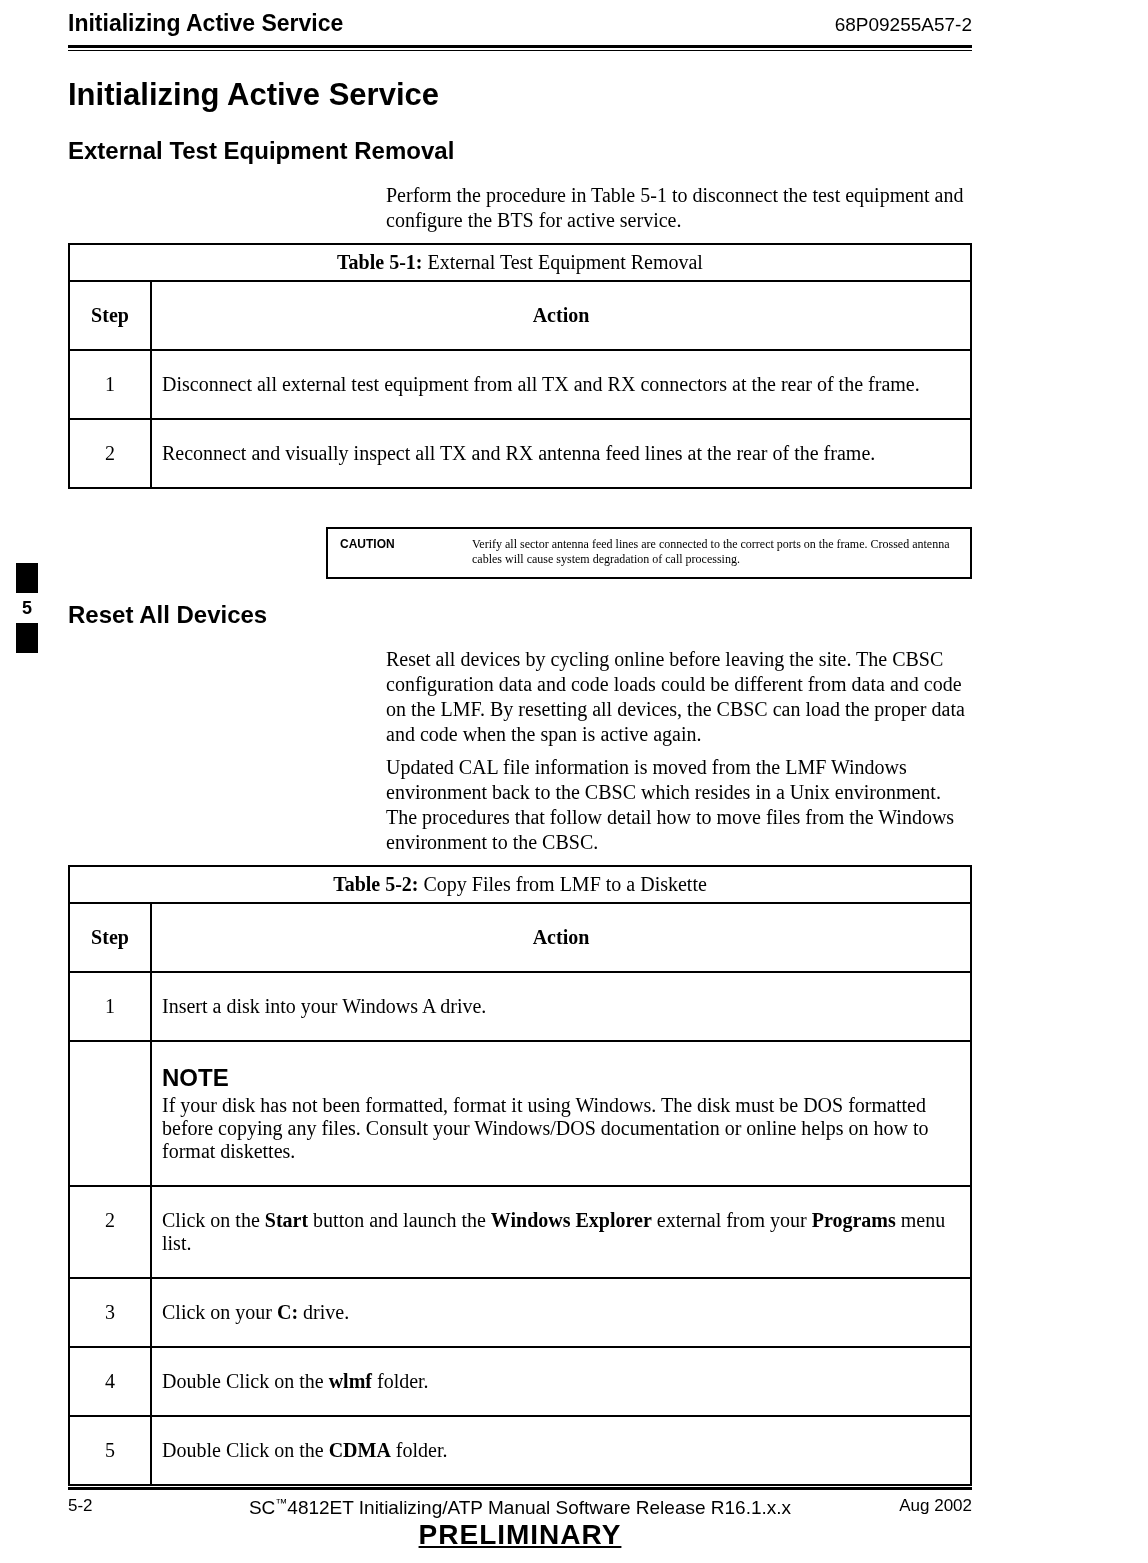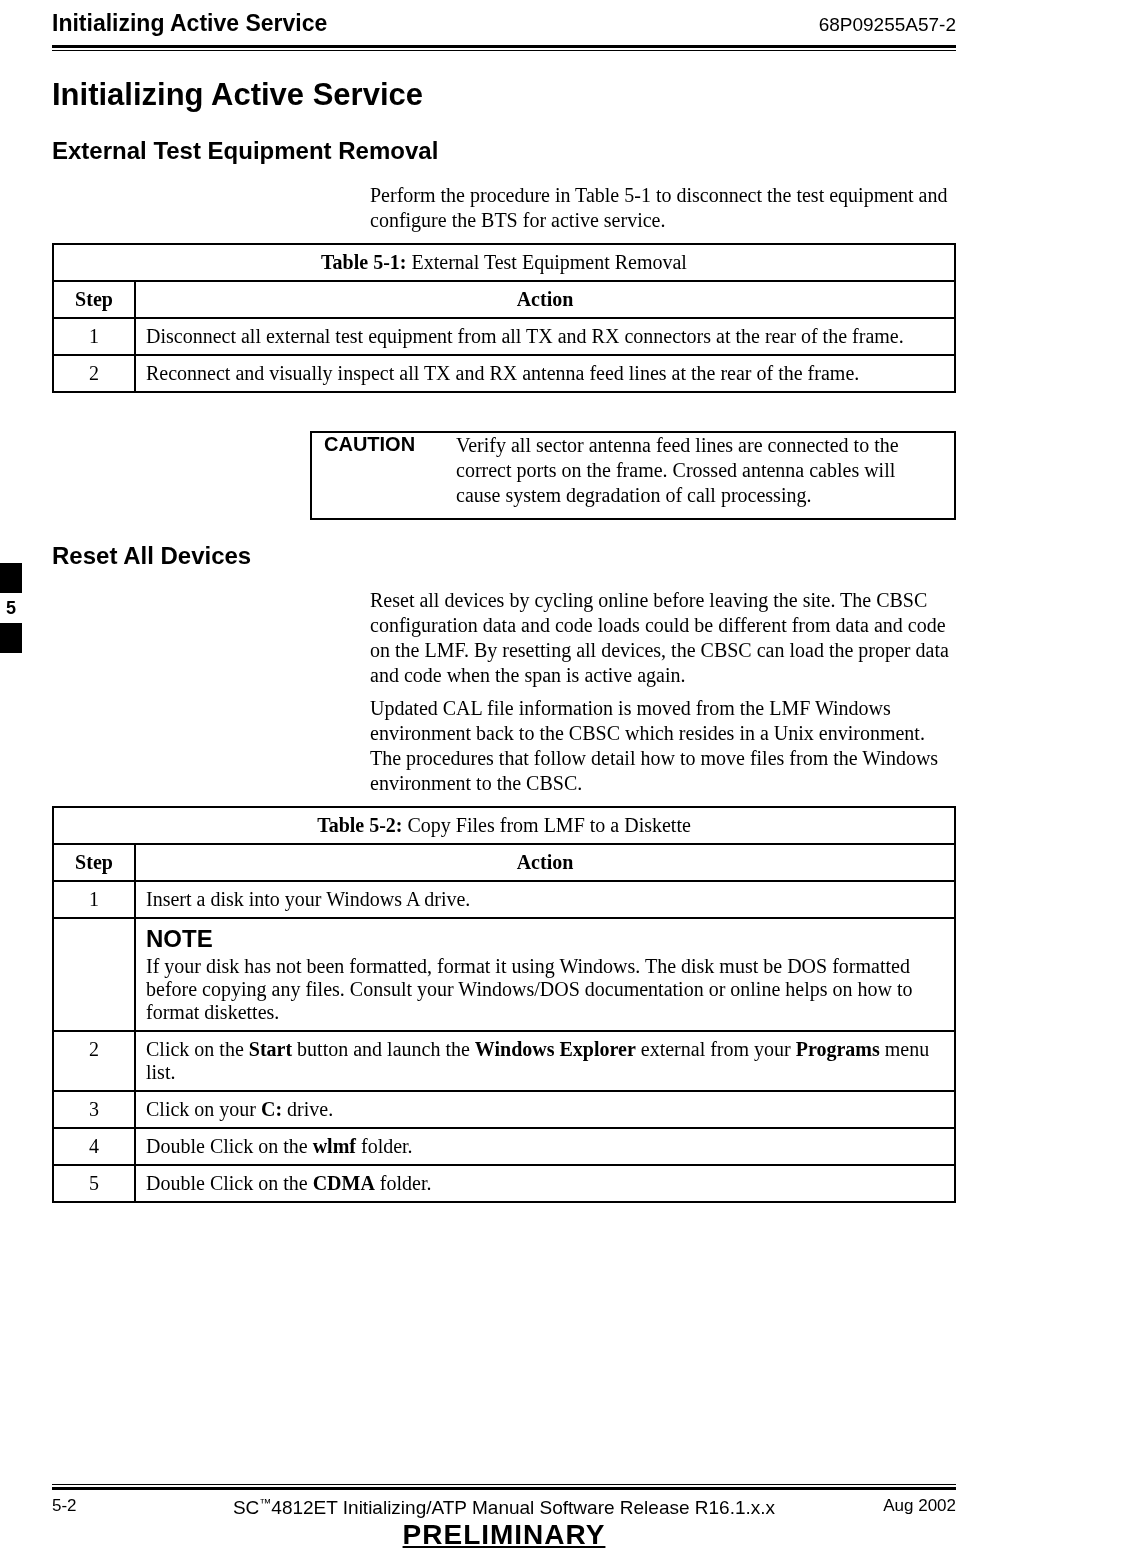--- a/index.html
+++ b/index.html
@@ -9,20 +9,21 @@
     background: #fff;
     font-family: "Times New Roman", Times, serif;
     color: #000;
   }
   .page {
     width: 1008px;
     height: 1563px;
     position: relative;
     box-sizing: border-box;
     padding: 10px 52px 0 52px;
+    margin-left: 16px;
   }
   .running-head {
     display: flex;
     justify-content: space-between;
     align-items: baseline;
     font-family: Helvetica, Arial, sans-serif;
     font-weight: bold;
     font-size: 23px;
     padding-bottom: 6px;
   }
@@ -66,33 +67,33 @@
   }
   table.proc caption {
     border: 2px solid #000;
     border-bottom: none;
     padding: 6px 12px;
     font-size: 20px;
     text-align: center;
   }
   table.proc th, table.proc td {
     border: 2px solid #000;
-    padding: 6px 10px;
+    padding: 22px 10px;
     vertical-align: top;
     text-align: left;
   }
   table.proc th { font-weight: bold; text-align: center; }
   table.proc td.step { width: 60px; text-align: center; }
   table.proc td.noteblock-step { width:60px; background:#fff; }
 
   .caution-box {
     margin: 38px 0 0 258px;
     border: 2px solid #000;
-    padding: 0 12px 10px 12px;
-    font-size: 20px;
+    padding: 8px 12px 10px 12px;
+    font-size: 12px;
     display: flex;
   }
   .caution-box .label {
     font-family: Helvetica, Arial, sans-serif;
     font-weight: bold;
     width: 132px;
     flex-shrink: 0;
   }
   .caution-box .text { line-height: 1.25; }
 

